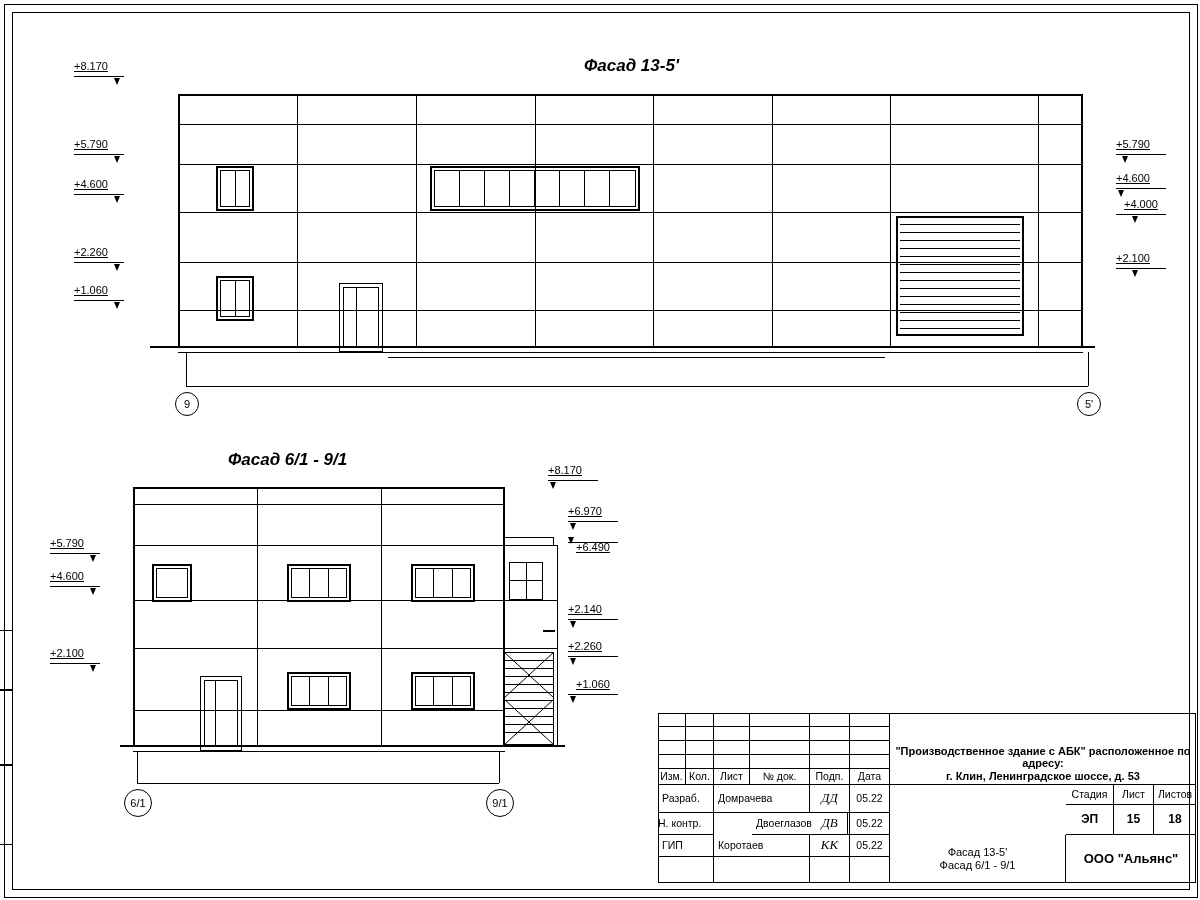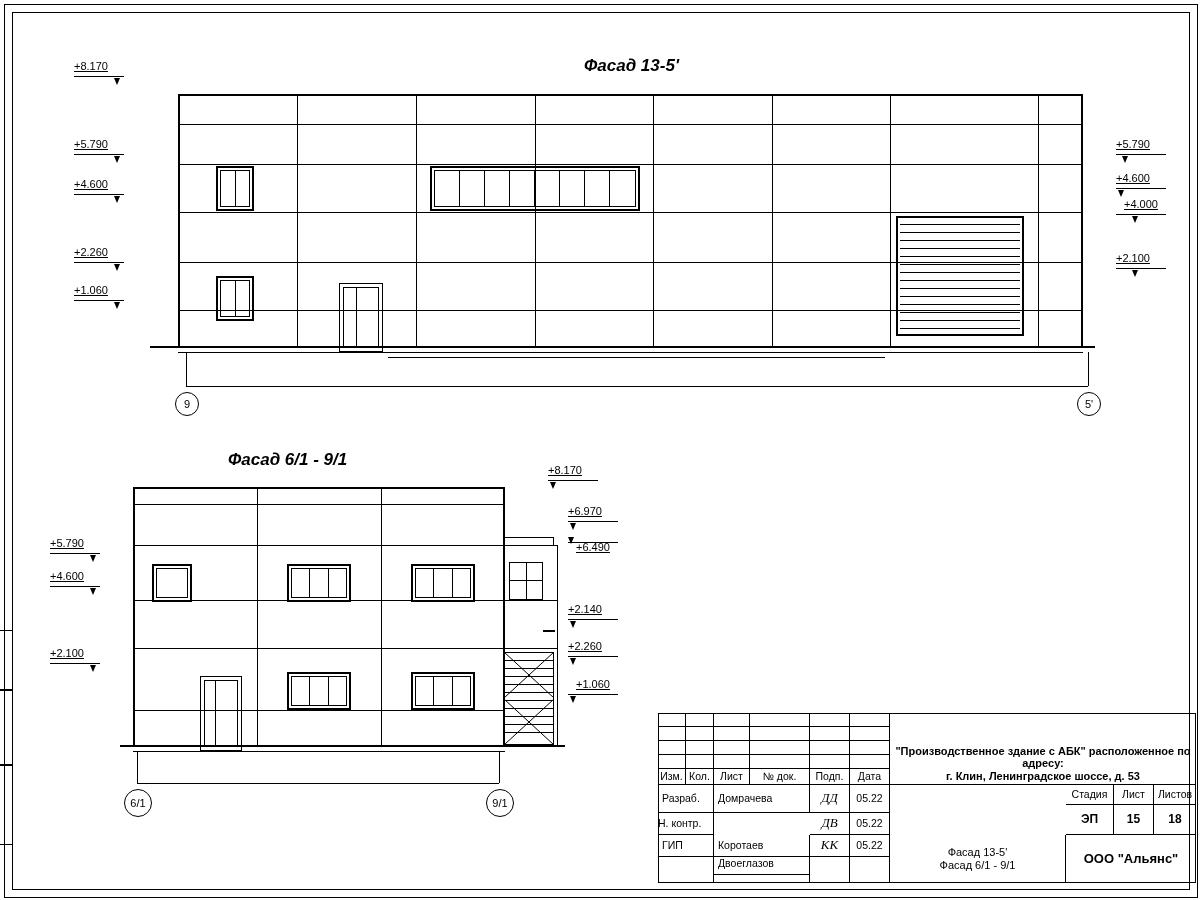--- a/index.html
+++ b/index.html
@@ -311,21 +311,21 @@
   <div class="tb-cell bb br" style="left:750px;top:769px;width:60px;height:16px;">№ док.</div>
   <div class="tb-cell bb br" style="left:810px;top:769px;width:40px;height:16px;">Подп.</div>
   <div class="tb-cell bb br" style="left:850px;top:769px;width:40px;height:16px;">Дата</div>
 
   <div class="tb-cell bb br" style="left:658px;top:785px;width:56px;height:28px;justify-content:flex-start;padding-left:4px;">Разраб.</div>
   <div class="tb-cell bb br" style="left:714px;top:785px;width:96px;height:28px;justify-content:flex-start;padding-left:4px;">Домрачева</div>
   <div class="tb-cell bb br sig" style="left:810px;top:785px;width:40px;height:28px;">ДД</div>
   <div class="tb-cell bb br" style="left:850px;top:785px;width:40px;height:28px;">05.22</div>
 
   <div class="tb-cell bb br" style="left:658px;top:813px;width:56px;height:22px;justify-content:flex-start;">Н. контр.</div>
-  <div class="tb-cell bb br" style="left:714px;top:813px;width:96px;height:22px;justify-content:flex-start;padding-left:4px;margin-top:40px;">Двоеглазов</div>
+  <div class="tb-cell bb br" style="left:752px;top:813px;width:96px;height:22px;justify-content:flex-start;padding-left:4px;">Двоеглазов</div>
   <div class="tb-cell bb br sig" style="left:810px;top:813px;width:40px;height:22px;font-style:italic;">ДВ</div>
   <div class="tb-cell bb br" style="left:850px;top:813px;width:40px;height:22px;">05.22</div>
 
   <div class="tb-cell bb br" style="left:658px;top:835px;width:56px;height:22px;justify-content:flex-start;padding-left:4px;">ГИП</div>
   <div class="tb-cell bb br" style="left:714px;top:835px;width:96px;height:22px;justify-content:flex-start;padding-left:4px;">Коротаев</div>
   <div class="tb-cell bb br sig" style="left:810px;top:835px;width:40px;height:22px;">КК</div>
   <div class="tb-cell bb br" style="left:850px;top:835px;width:40px;height:22px;">05.22</div>
 
   <div class="tb-cell br" style="left:658px;top:857px;width:56px;height:26px;"></div>
   <div class="tb-cell br" style="left:714px;top:857px;width:96px;height:26px;"></div>

